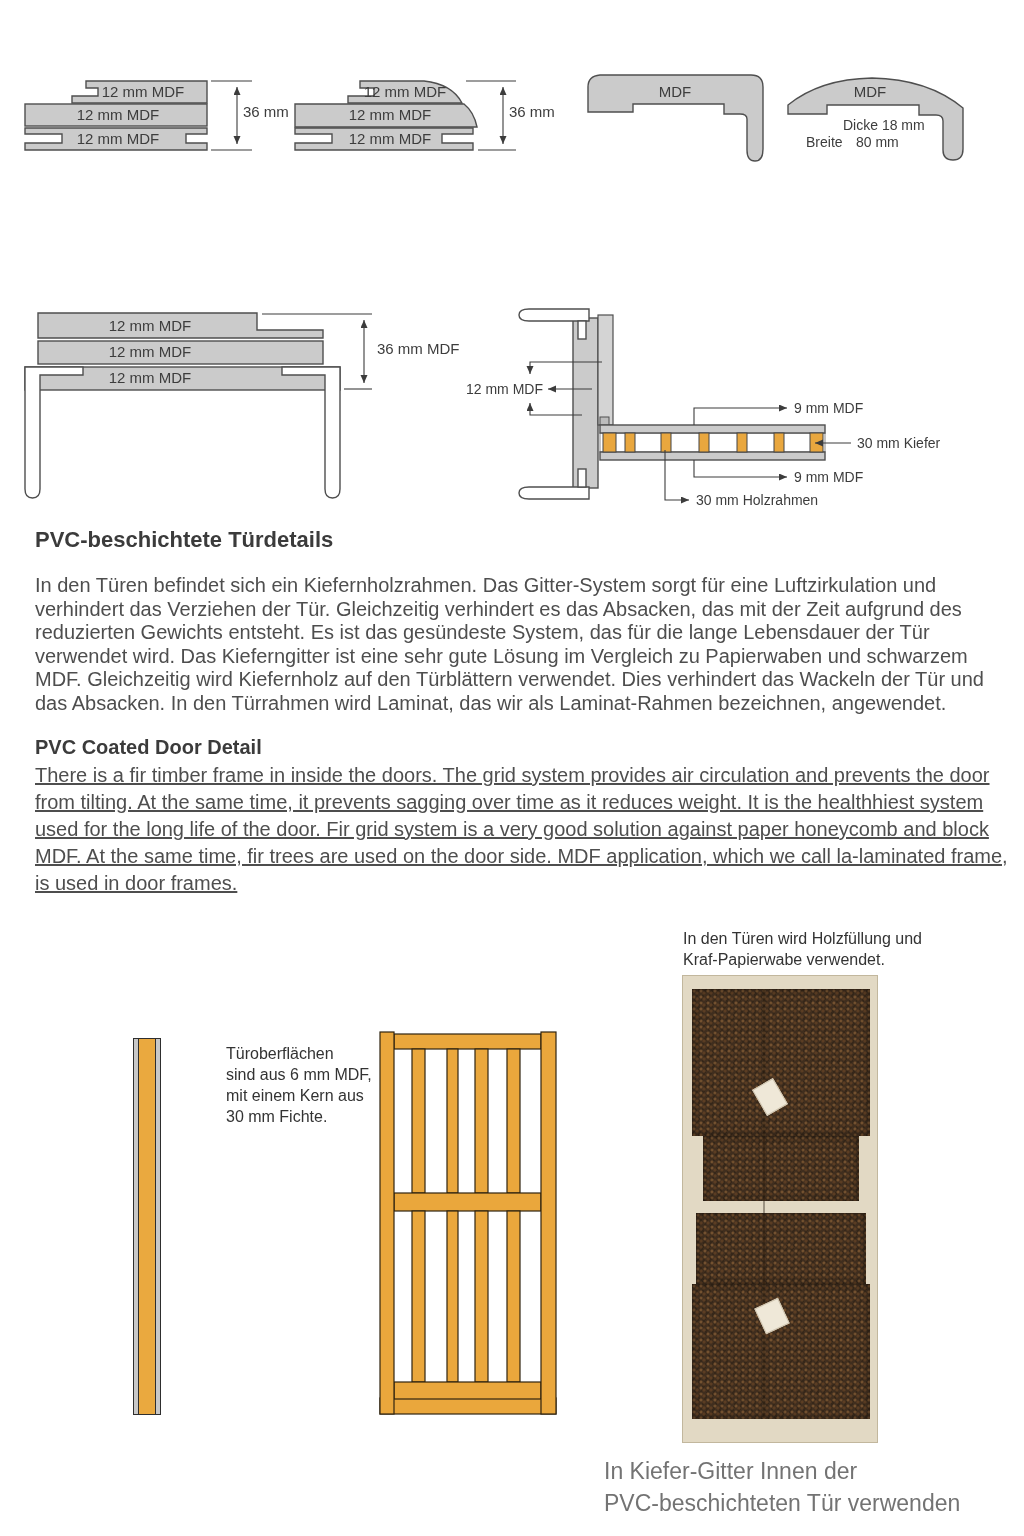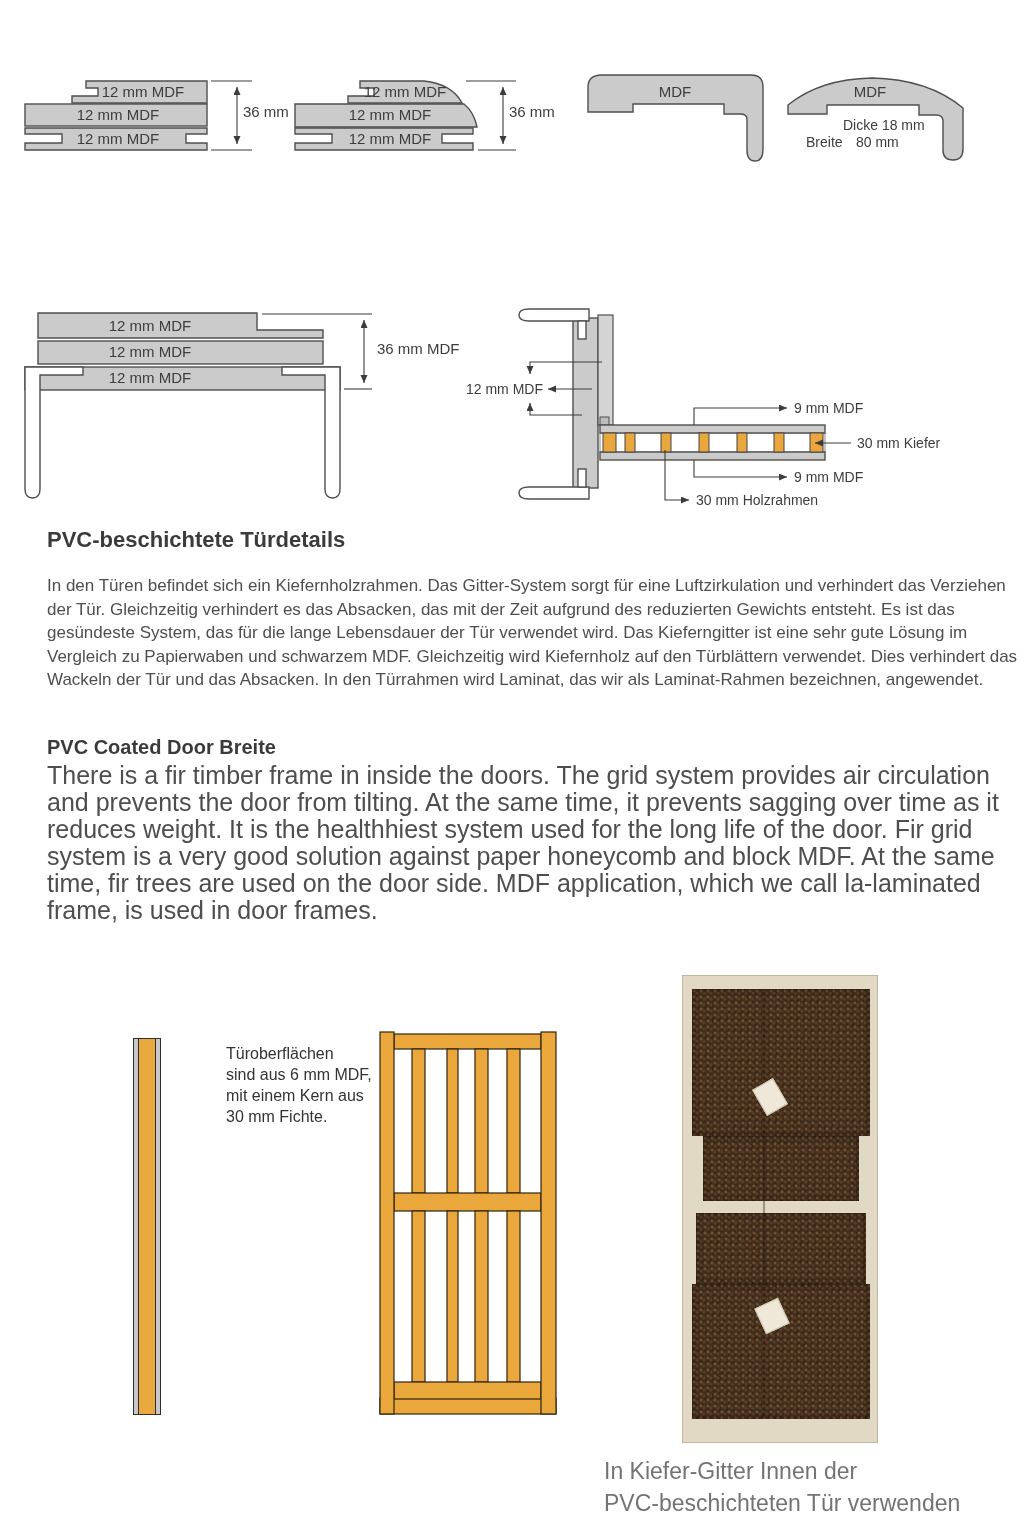--- a/index.html
+++ b/index.html
@@ -8,25 +8,25 @@
   svg{position:absolute;left:0;top:0;}
   .mdf{fill:#cbcbcb;stroke:#4f4f4f;stroke-width:1.4;}
   .mdf2{fill:#d4d4d4;stroke:#4f4f4f;stroke-width:1.2;}
   .whitep{fill:#ffffff;stroke:#4f4f4f;stroke-width:1.4;}
   .dim{stroke:#3c3c3c;stroke-width:1.1;fill:none;}
   .lbl{font-size:15px;fill:#3d3d3d;}
   .lbls{font-size:14px;fill:#3d3d3d;}
   .pine{fill:#eaa73c;stroke:#2f2410;stroke-width:1.2;}
   .kiefer{fill:#e9a73e;stroke:#444;stroke-width:1;}
 
-  .textblock{position:absolute;left:35px;width:978px;color:#4e4e4e;margin-left:12px;}
+  .textblock{position:absolute;left:35px;width:978px;color:#4e4e4e;}
   h2.gh{margin:0;font-size:22px;color:#3b3b3b;font-weight:bold;}
-  p.gb{margin:0;font-size:17px;line-height:23.5px;}
+  p.gb{margin:0;font-size:20px;line-height:23.5px;}
   h3.eh{margin:0;font-size:20px;color:#3b3b3b;font-weight:bold;}
-  p.eb{margin:0;font-size:25px;line-height:27px;}
+  p.eb{margin:0;font-size:20px;line-height:27px;text-decoration:underline;}
 
   .caption{position:absolute;font-size:16px;line-height:21px;color:#333;white-space:pre-line;}
   .finalcap{position:absolute;left:604px;top:1455px;font-size:23px;line-height:32px;
             color:#737373;white-space:pre-line;}
 
   
   .sbar{position:absolute;left:133px;top:1038px;width:28px;height:377px;
         border:1px solid #2e2e2e;box-sizing:border-box;
         background:linear-gradient(90deg,#c8c8c8 0 4px,#2e2e2e 4px 5px,#eaa93f 5px 21px,
                    #2e2e2e 21px 22px,#c8c8c8 22px 26px);}
@@ -154,26 +154,28 @@
     </g>
   </svg>
 
   <div class="textblock" style="top:527px;">
     <h2 class="gh">PVC-beschichtete Türdetails</h2>
   </div>
   <div class="textblock" style="top:574px;">
     <p class="gb">In den Türen befindet sich ein Kiefernholzrahmen. Das Gitter-System sorgt für eine Luftzirkulation und verhindert das Verziehen der Tür. Gleichzeitig verhindert es das Absacken, das mit der Zeit aufgrund des reduzierten Gewichts entsteht. Es ist das gesündeste System, das für die lange Lebensdauer der Tür verwendet wird. Das Kieferngitter ist eine sehr gute Lösung im Vergleich zu Papierwaben und schwarzem MDF. Gleichzeitig wird Kiefernholz auf den Türblättern verwendet. Dies verhindert das Wackeln der Tür und das Absacken. In den Türrahmen wird Laminat, das wir als Laminat-Rahmen bezeichnen, angewendet.</p>
   </div>
   <div class="textblock" style="top:736px;">
-    <h3 class="eh">PVC Coated Door Breite</h3>
+    <h3 class="eh">PVC Coated Door Detail</h3>
   </div>
   <div class="textblock" style="top:762px;">
     <p class="eb">There is a fir timber frame in inside the doors. The grid system provides air circulation and prevents the door from tilting. At the same time, it prevents sagging over time as it reduces weight. It is  the healthhiest system used for the long life of the door. Fir grid system is a very good solution against paper honeycomb and block MDF. At the same time, fir trees are used on the door side. MDF application, which we call la-laminated frame, is used in door frames.</p>
   </div>
 
+  <div class="caption" style="left:683px;top:928px;">In den Türen wird Holzfüllung und
+Kraf-Papierwabe verwendet.</div>
   <div class="caption" style="left:191px;top:1043px;margin-left:35px;">Türoberflächen
 sind aus 6 mm MDF,
 mit einem Kern aus
 30 mm Fichte.</div>
 
   <div class="sbar"></div>
 
   <svg style="left:378px;top:1030px;" width="180" height="386" viewBox="0 0 180 386">
     <rect class="pine" x="2" y="368" width="176" height="16"></rect>
     <rect class="pine" x="16" y="4" width="147" height="15"></rect>

